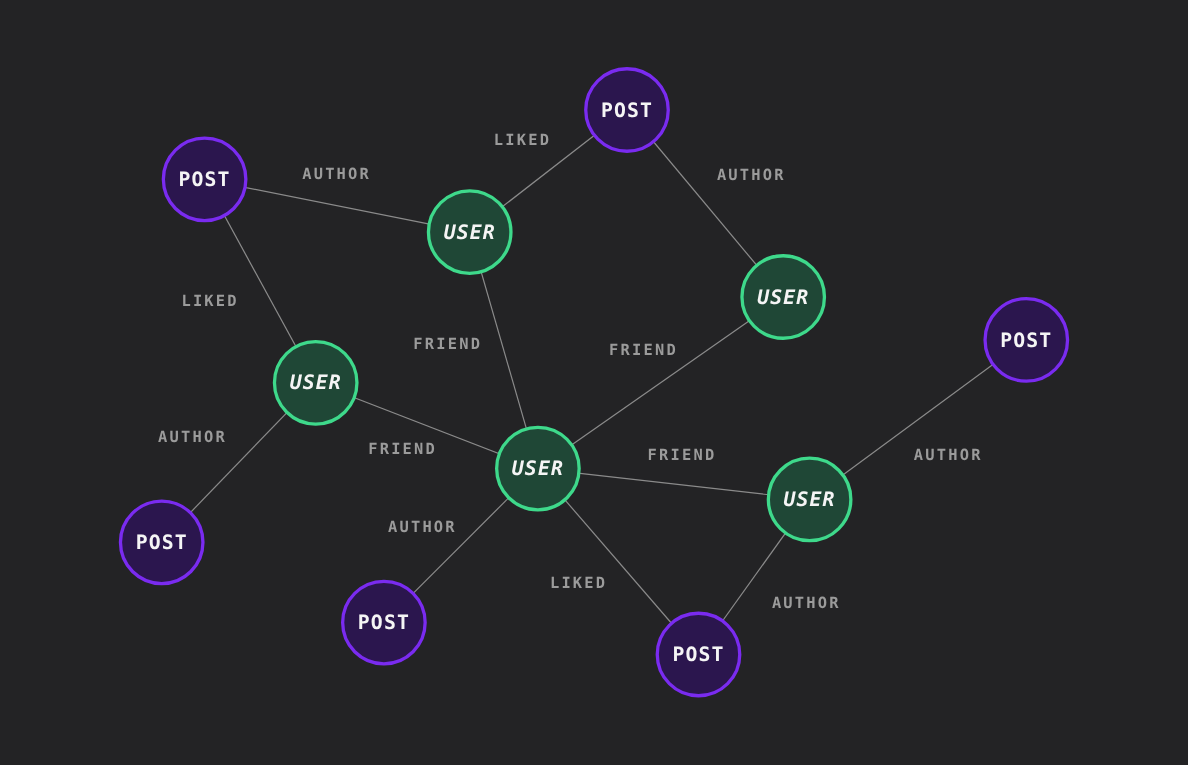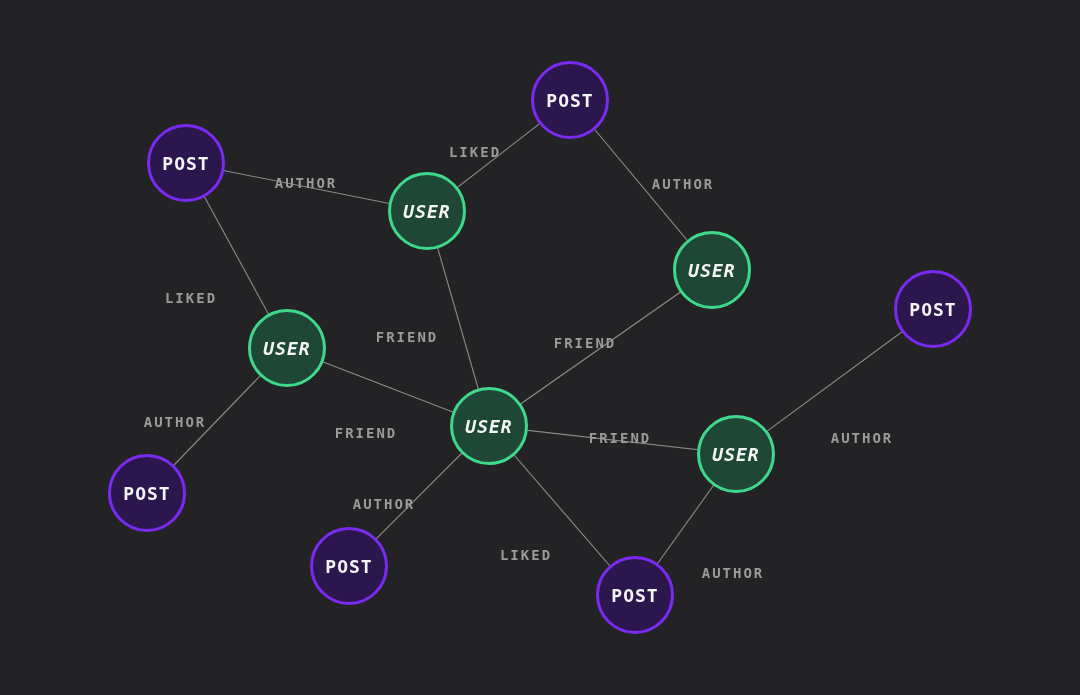--- a/index.html
+++ b/index.html
@@ -28,21 +28,20 @@
   }
   .edge-label {
     position: absolute;
     transform: translate(-50%, -50%);
     color: #9b9b9b;
     font-size: 14px;
     font-weight: bold;
     letter-spacing: 2px;
     white-space: nowrap;
     user-select: none;
-    margin-top: 24px;
   }
   .node {
     position: absolute;
     width: 78px;
     height: 78px;
     border-radius: 50%;
     transform: translate(-50%, -50%);
     display: flex;
     align-items: center;
     justify-content: center;

